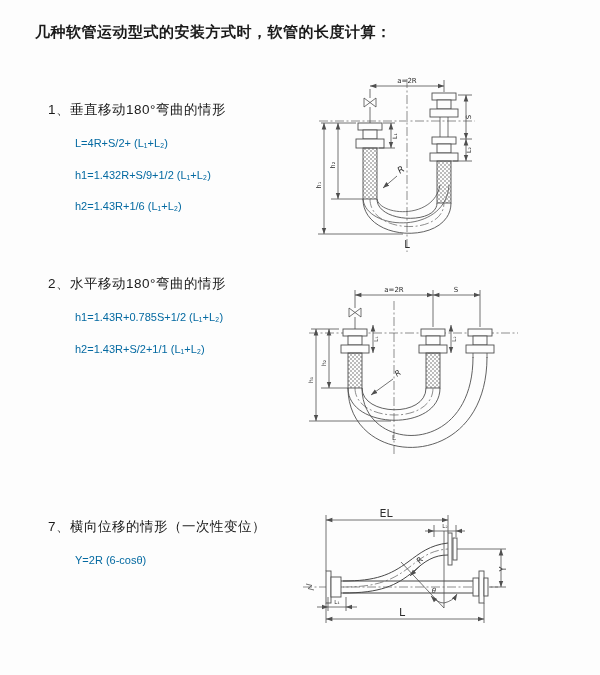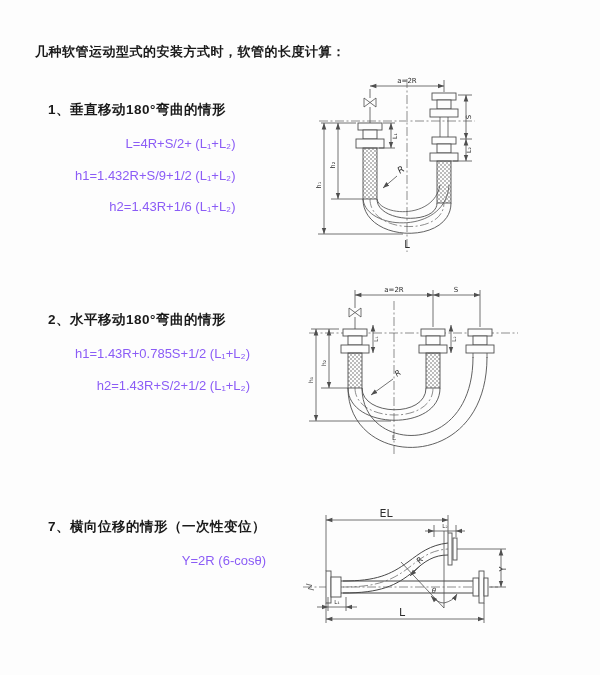--- a/index.html
+++ b/index.html
@@ -4,27 +4,27 @@
 <style>
   html,body{margin:0;padding:0;}
   body{
     width:600px;height:675px;position:relative;overflow:hidden;
     background:#fdfdfd;
     font-family:"Liberation Sans","DejaVu Sans",sans-serif;
     color:#1c1c1c;
   }
   .page-title{
     position:absolute;left:35px;top:23px;
-    font-size:13px;font-weight:700;letter-spacing:.5px;color:#1a1a1a;margin-top:20px;
+    font-size:15px;font-weight:700;letter-spacing:.5px;color:#1a1a1a;
   }
   .section{position:absolute;left:48px;}
-  .sec-heading{font-size:13.5px;font-weight:700;letter-spacing:.5px;color:#1a1a1a;margin-bottom:9px;}
-  .formula{font-size:13px;color:#8b5cf6;padding-left:27px;line-height:31.5px;white-space:pre;text-align:right;}
+  .sec-heading{font-size:13.5px;font-weight:400;letter-spacing:.5px;color:#1a1a1a;margin-bottom:9px;}
+  .formula{font-size:11px;color:#0369a1;padding-left:27px;line-height:31.5px;white-space:pre;}
   .s1{top:101px;}
-  .s2{top:311px;}
+  .s2{top:275px;}
   .s3{top:518px;}
   .diagram{position:absolute;}
   .d1{left:313px;top:73px;}
   .d2{left:303px;top:283px;}
   .d3{left:298px;top:505px;}
   
   .ln{stroke:#4f4f4f;stroke-width:.8;fill:none;}
   .hv{stroke:#474747;stroke-width:1;fill:none;}
   .cl{stroke:#5d5d5d;stroke-width:.7;fill:none;stroke-dasharray:9 2.5 2 2.5;}
   .fl{stroke:#4f4f4f;stroke-width:.9;fill:#fdfdfd;}
@@ -40,21 +40,21 @@
 <div class="section s1">
   <div class="sec-heading">1、垂直移动180°弯曲的情形</div>
   <div class="formula">L=4R+S/2+ (L₁+L₂)</div>
   <div class="formula">h1=1.432R+S/9+1/2 (L₁+L₂)</div>
   <div class="formula">h2=1.43R+1/6 (L₁+L₂)</div>
 </div>
 
 <div class="section s2">
   <div class="sec-heading">2、水平移动180°弯曲的情形</div>
   <div class="formula">h1=1.43R+0.785S+1/2 (L₁+L₂)</div>
-  <div class="formula">h2=1.43R+S/2+1/2 (L₁+L₂)</div>
+  <div class="formula">h2=1.43R+S/2+1/1 (L₁+L₂)</div>
 </div>
 
 <div class="section s3">
   <div class="sec-heading">7、横向位移的情形（一次性变位）</div>
   <div class="formula">Y=2R (6-cosθ)</div>
 </div>
 
 <svg class="diagram d1" width="265" height="182" viewBox="0 0 265 182">
   <defs>
     <pattern id="hx1" width="4" height="4" patternUnits="userSpaceOnUse">

